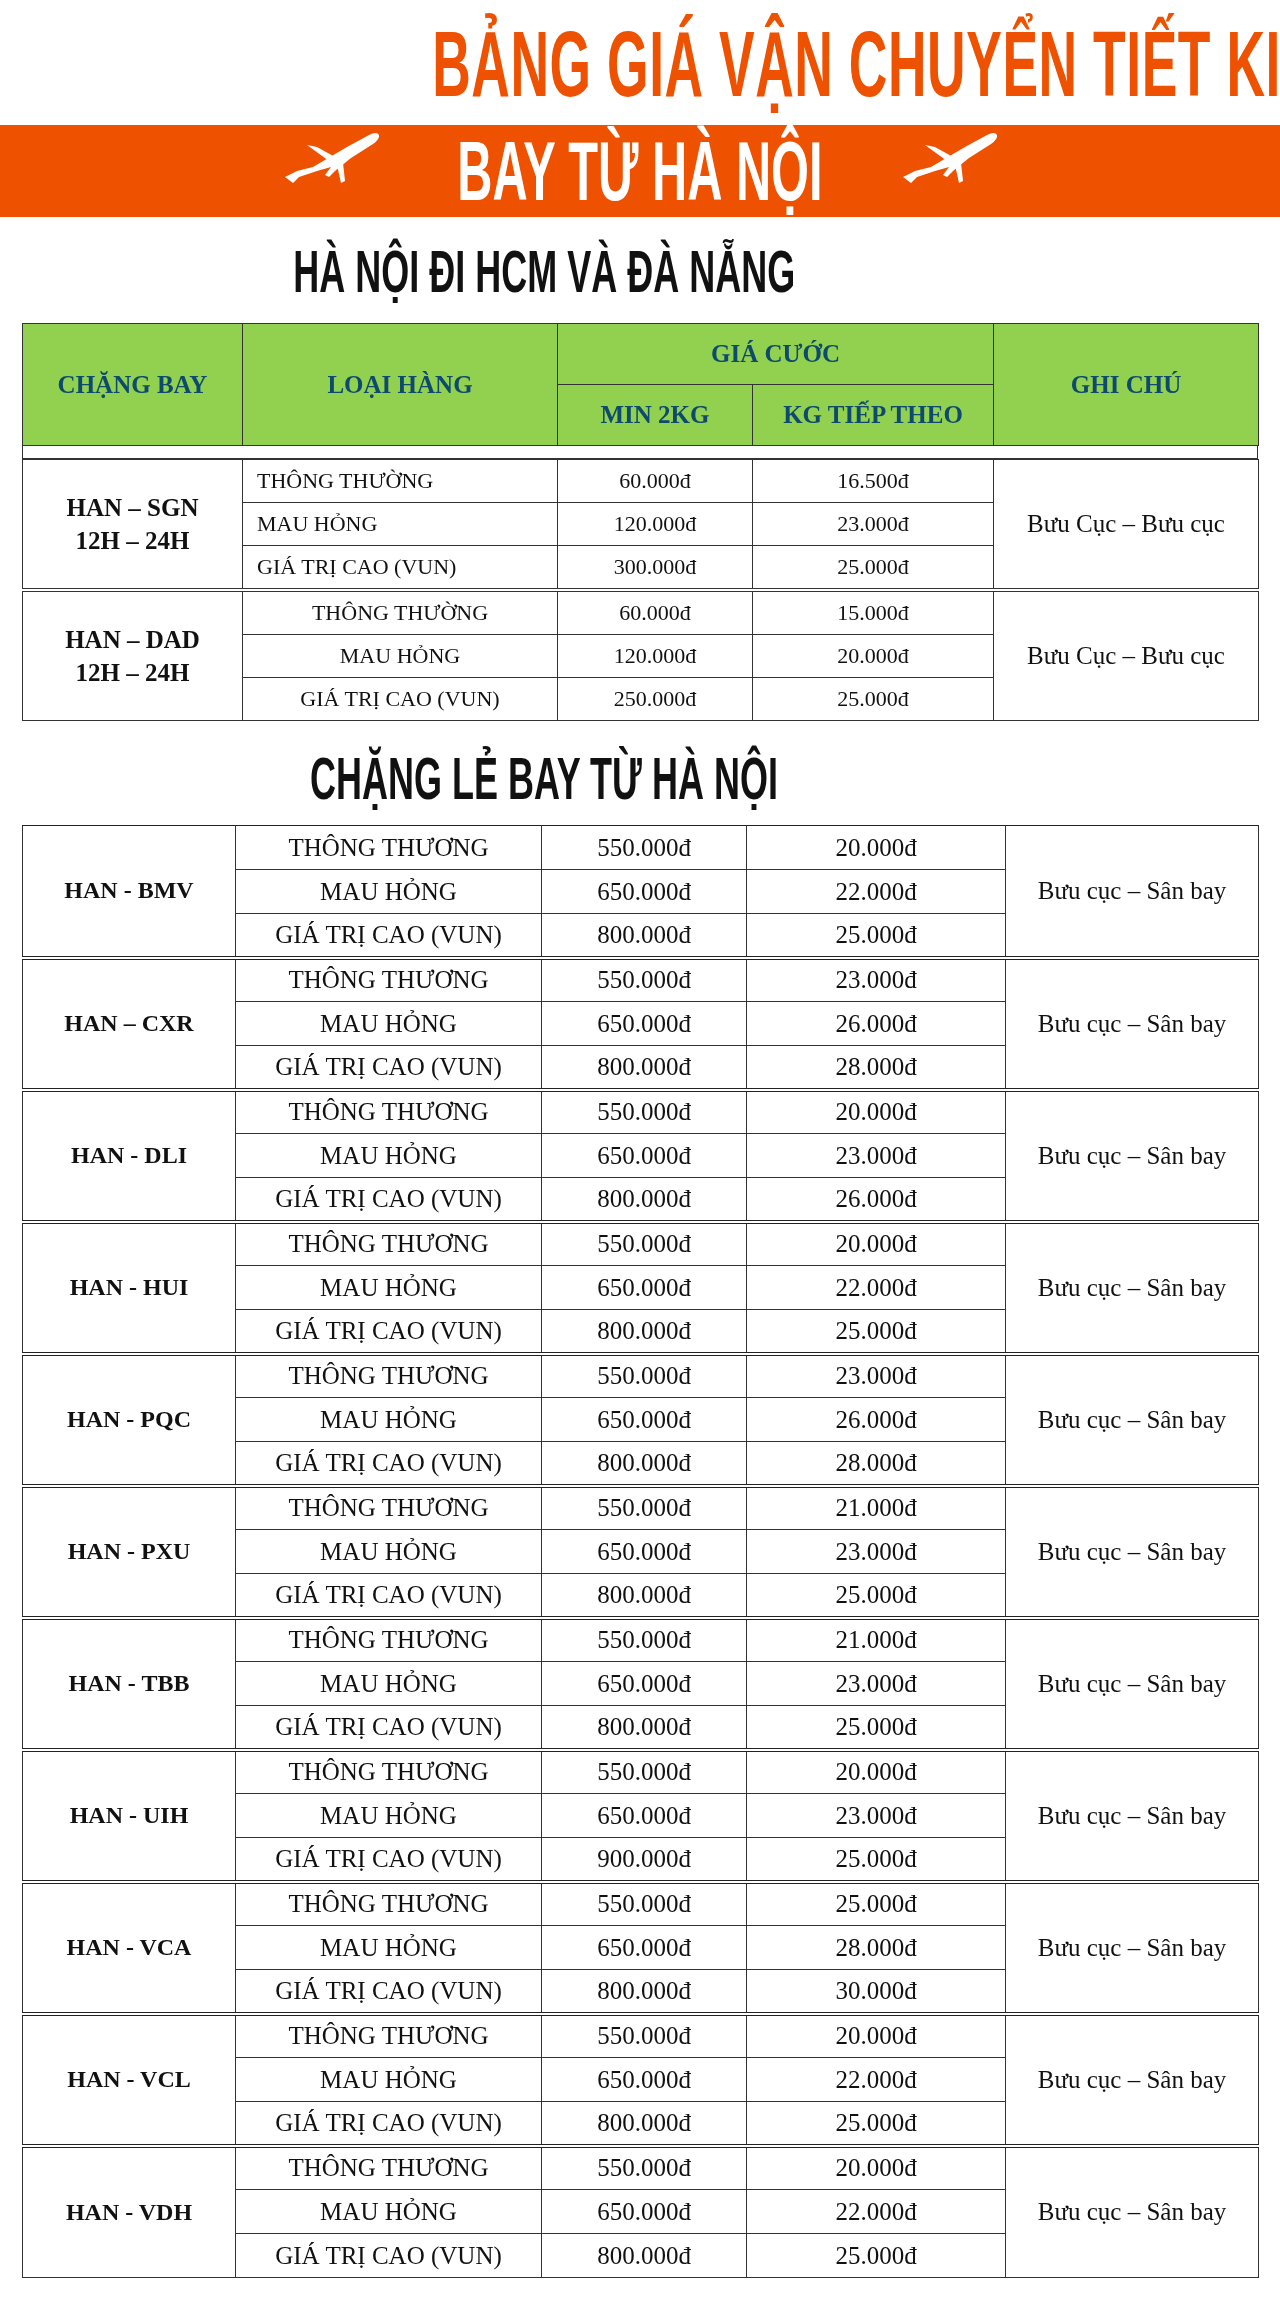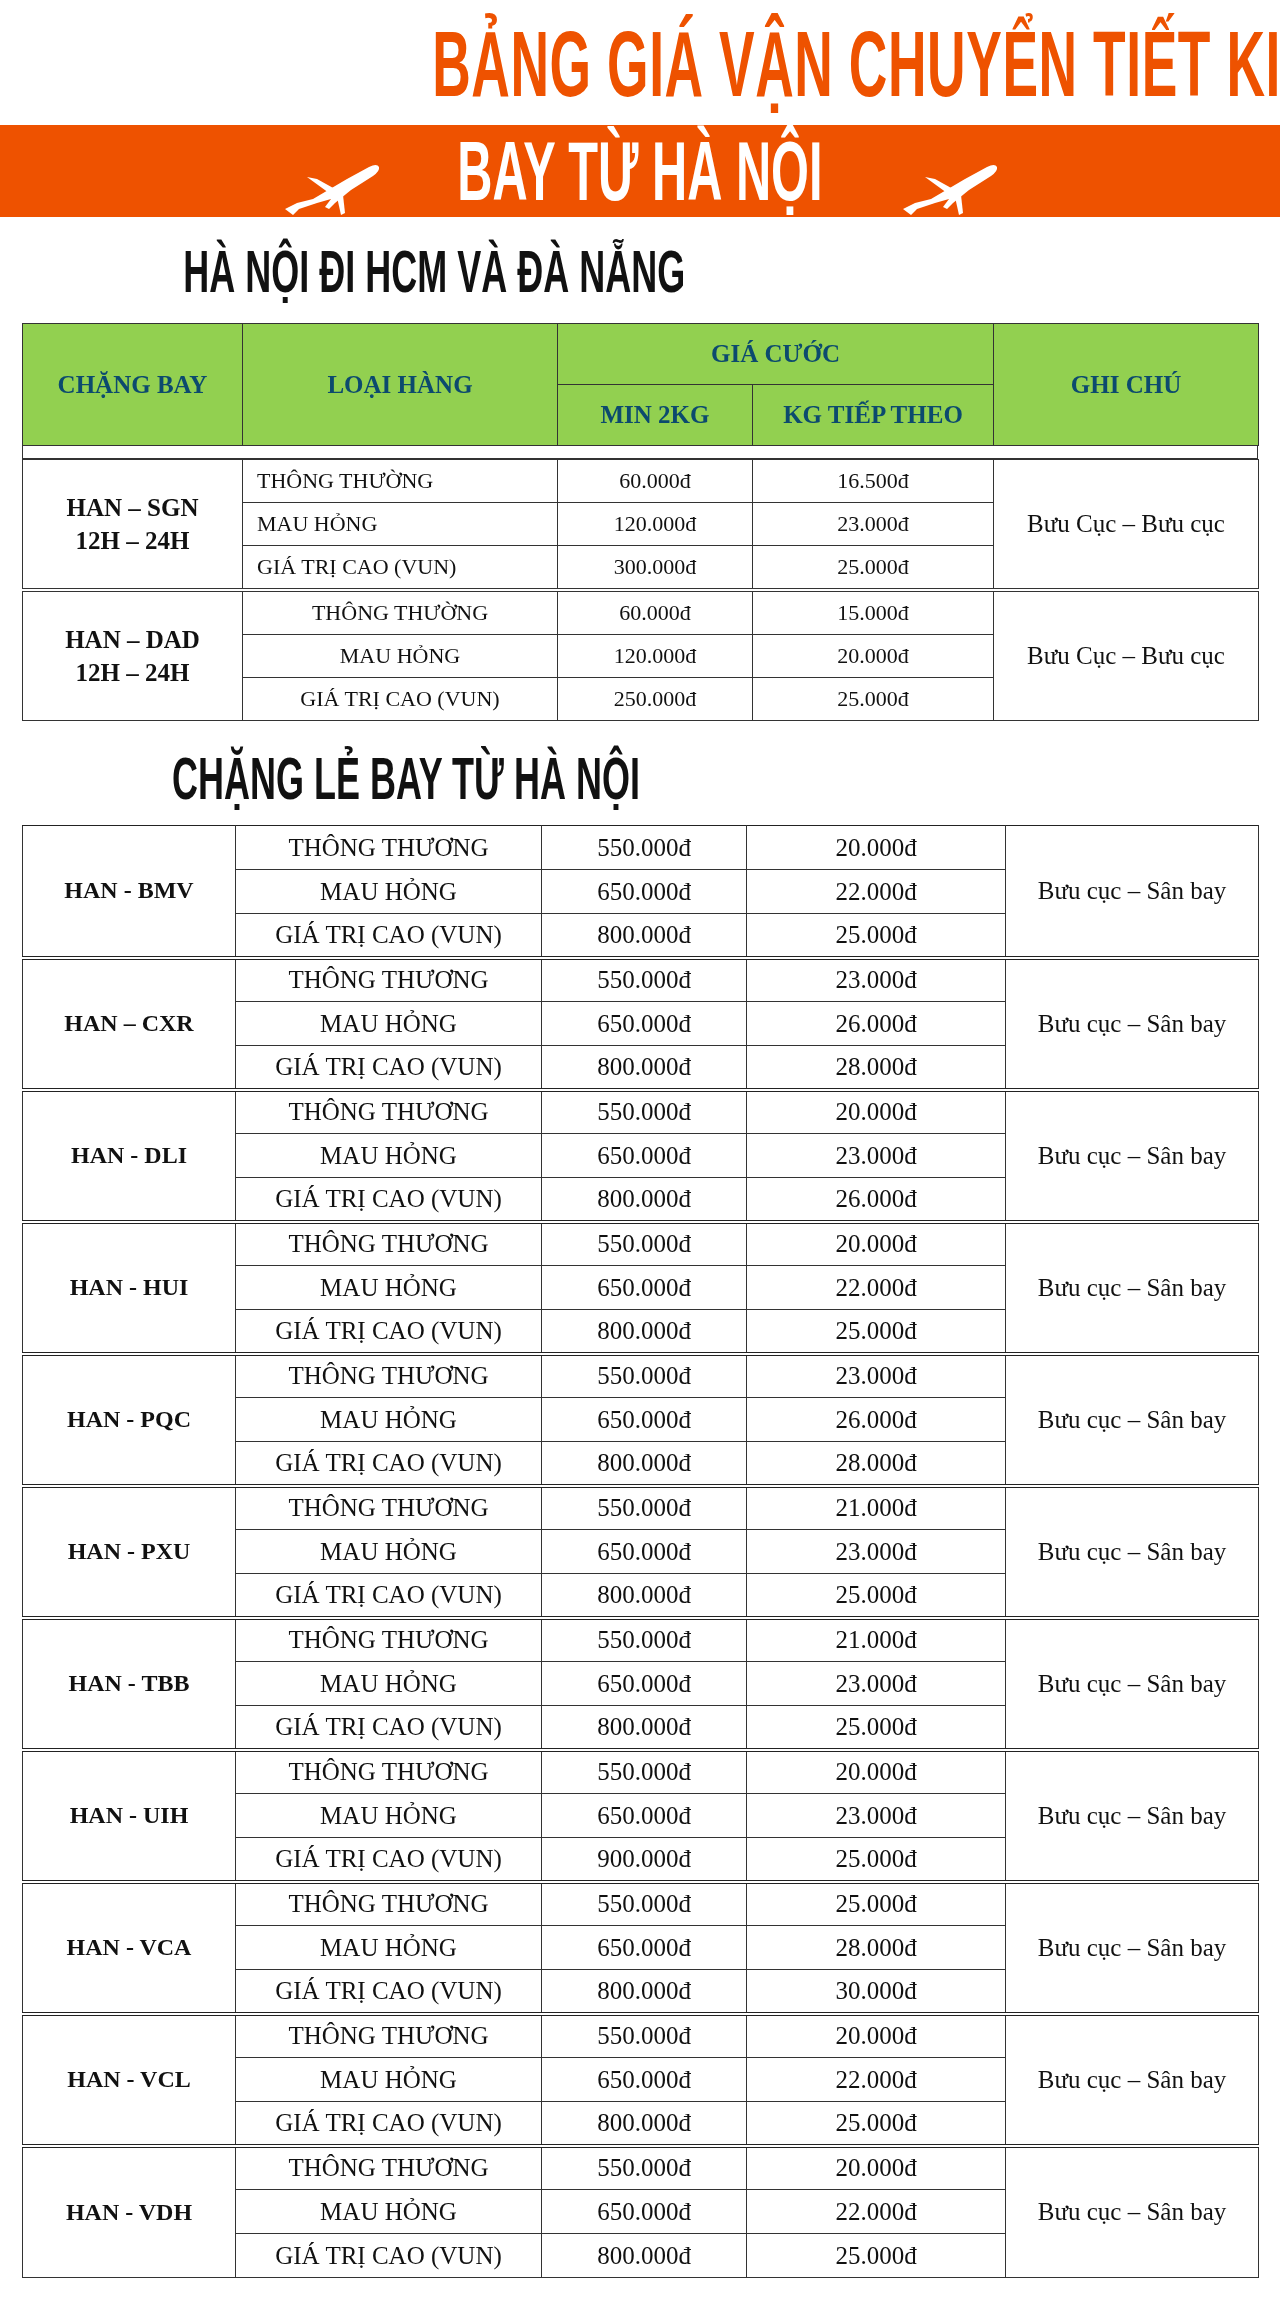--- a/index.html
+++ b/index.html
@@ -5,26 +5,26 @@
   * { box-sizing: border-box; margin: 0; padding: 0; }
   html, body { width: 1280px; height: 2300px; background: #ffffff; overflow: hidden; }
   body { position: relative; font-family: "Liberation Serif", serif; color: #111; }
 
   .cond { display: inline-block; transform: scaleX(0.6); transform-origin: center; white-space: nowrap; font-family: "Liberation Sans", sans-serif; font-weight: 700; }
 
   .main-title { position: absolute; left: 0; top: 14px; width: 1280px; text-align: center; height: 100px; }
   .main-title .cond { font-size: 92px; line-height: 100px; color: #EE5200; transform: scaleX(0.58); letter-spacing: 1px; }
 
   .band { position: absolute; left: 0; top: 125px; width: 1280px; height: 92px; background: #EE5200; }
-  .band-inner { position: absolute; left: 0; top: 0; width: 100%; height: 100%; display: flex; align-items: flex-end; justify-content: center; }
+  .band-inner { position: absolute; left: 0; top: 0; width: 100%; height: 100%; display: flex; align-items: flex-start; justify-content: center; }
   .band-title { font-size: 84px; line-height: 92px; color: #fff; transform: scaleX(0.58); margin: 0 -60px; }
   .plane { width: 108px; height: 60px; display: inline-block; }
   .plane svg { width: 100%; height: 100%; }
 
-  .section-title { position: absolute; left: 16px; width: 1088px; }
+  .section-title { position: absolute; left: 0; width: 1088px; text-align: center; }
   .section-title .cond { font-size: 60px; line-height: 64px; color: #111; transform: scaleX(0.6); }
 
   table { border-collapse: collapse; table-layout: fixed; position: absolute; }
   td, th { border: 1.5px solid #333; text-align: center; vertical-align: middle; font-family: "Liberation Serif", serif; }
 
   
   .t1-head { left: 22px; top: 323px; width: 1236px; height: 122px; }
   .t1-head th { background: #92D050; font-weight: 700; font-size: 25px; color: #0c4a6e; }
   .t1-gap { position: absolute; left: 22px; top: 445px; width: 1236px; height: 14px; border-left: 1.5px solid #333; border-right: 1.5px solid #333; border-bottom: 1.5px solid #333; }
   .t1-body { left: 22px; width: 1236px; }

